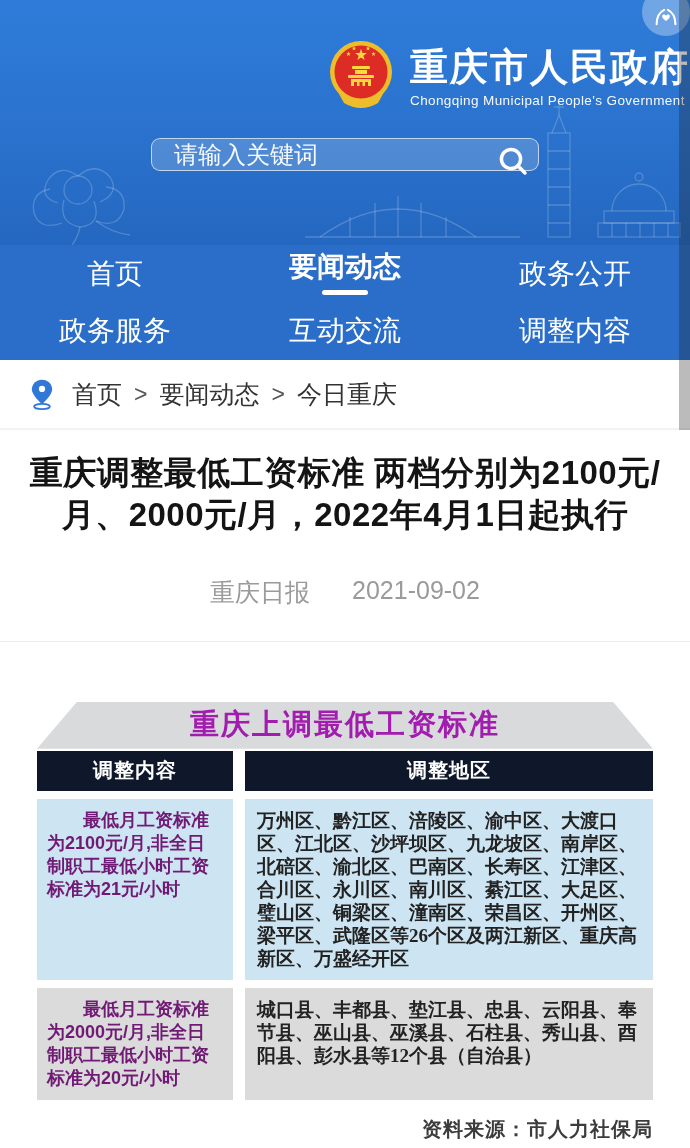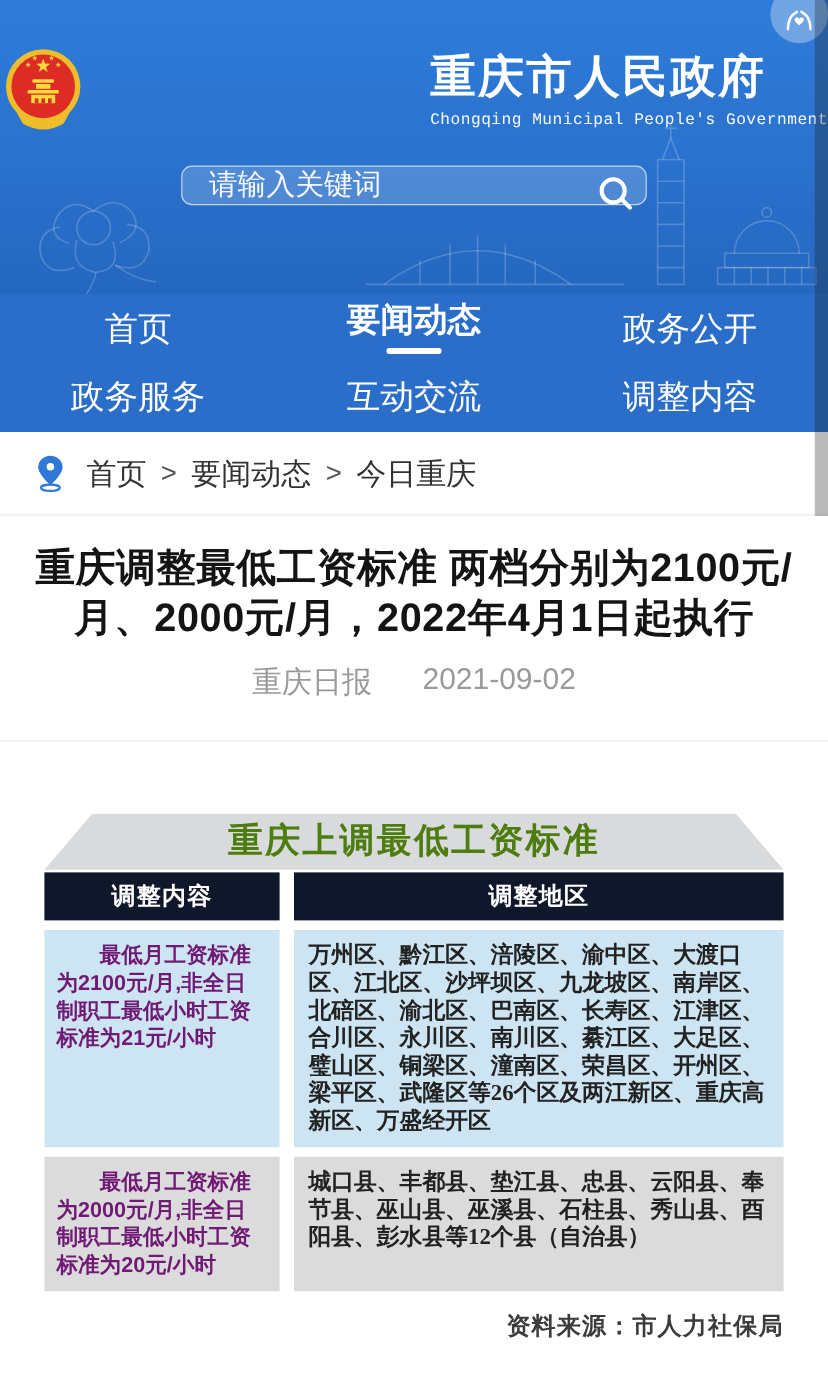--- a/index.html
+++ b/index.html
@@ -19,22 +19,22 @@
     background:linear-gradient(180deg,#2e7cd9 0%,#2a72cd 55%,#2467c0 100%);
     overflow:hidden;
   }
   .hero svg.watermark{position:absolute;left:0;bottom:0;}
   .access-btn{
     position:absolute;top:-12px;right:0px;width:48px;height:48px;border-radius:50%;
     background:rgba(255,255,255,0.32);display:flex;align-items:flex-end;justify-content:center;
     padding-bottom:3px;box-sizing:border-box;z-index:5;cursor:pointer;
   }
   .logo-row{
-    position:relative;display:flex;align-items:center;justify-content:space-between;
-    padding-top:38px;gap:13px;z-index:2;font-family:Liberation Mono, monospace;
+    position:relative;display:flex;align-items:center;justify-content:flex-end;
+    padding-top:38px;gap:13px;z-index:2;
   }
   .site-name{color:#fff;}
   .site-title{font-size:38px;font-weight:700;letter-spacing:2px;line-height:1.15;}
   .site-subtitle{font-size:13.5px;letter-spacing:.4px;margin-top:4px;opacity:.96;}
   .search-wrap{
     position:relative;margin:22px auto 5px;width:388px;height:33px;z-index:2;
   }
   .search-input{
     width:100%;height:100%;box-sizing:border-box;border-radius:9px;
     border:1px solid rgba(255,255,255,0.65);
@@ -68,33 +68,33 @@
   }
   .breadcrumb .pin{margin-right:18px;display:flex;}
   .crumb{font-size:25px;color:#333;cursor:pointer;}
   .crumb-sep{font-size:23px;color:#555;margin:0 12px;}
   
   .article-title{
     margin:22px 20px 0;font-size:33px;font-weight:700;color:#141414;
     line-height:1.27;text-align:center;letter-spacing:.5px;
   }
   .article-meta{
-    margin-top:16px;display:flex;justify-content:center;gap:42px;
+    margin-top:40px;display:flex;justify-content:center;gap:42px;
     font-size:25px;color:#9a9a9a;
   }
   .divider{height:1px;background:#ededed;margin-top:32px;}
   
   .infographic{width:616px;margin:60px auto 0;}
   .ig-banner{
     height:47px;background:#d9dadb;
     clip-path:polygon(6.5% 0,93.5% 0,100% 100%,0 100%);
     display:flex;align-items:center;justify-content:center;
   }
   .ig-banner-title{
-    font-size:29px;font-weight:700;color:#4d7c0f;letter-spacing:2px;
+    font-size:29px;font-weight:700;color:#a21caf;letter-spacing:2px;
   }
   .ig-table{
     margin-top:2px;display:grid;grid-template-columns:196px 1fr;
     column-gap:12px;row-gap:8px;background:#fff;
   }
   .ig-th{
     height:40px;background:#0f172a;color:#fff;font-size:20px;font-weight:700;
     display:flex;align-items:center;justify-content:center;letter-spacing:1px;
   }
   .ig-cell{box-sizing:border-box;padding:10px 10px;}

